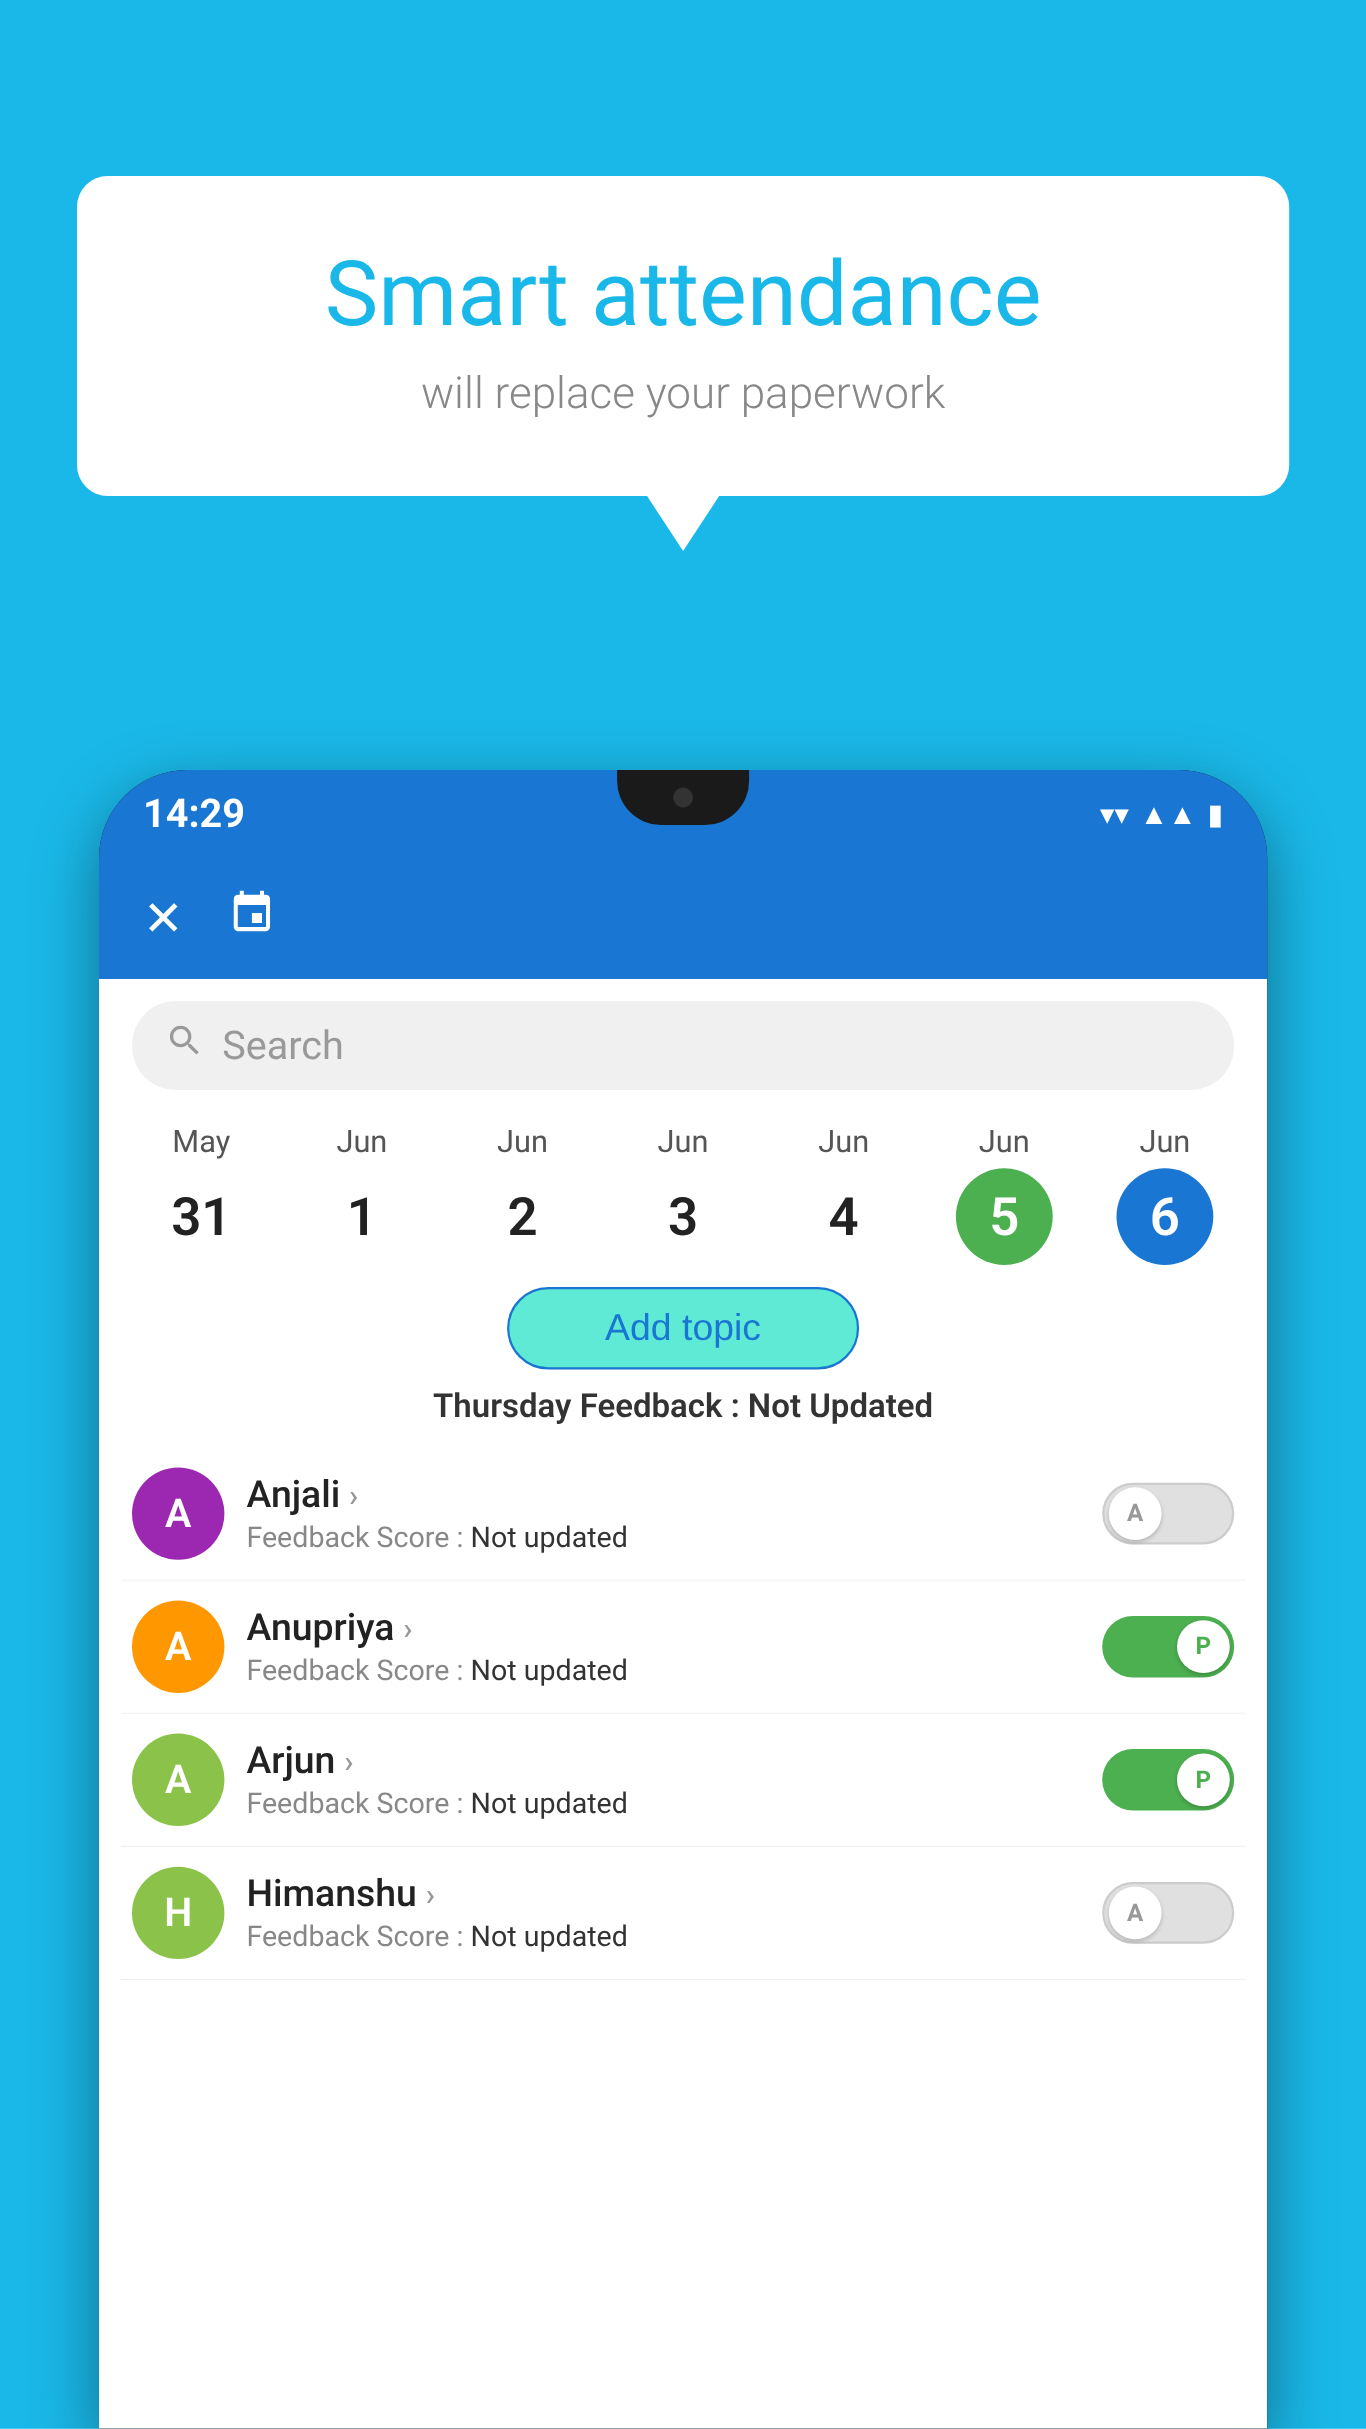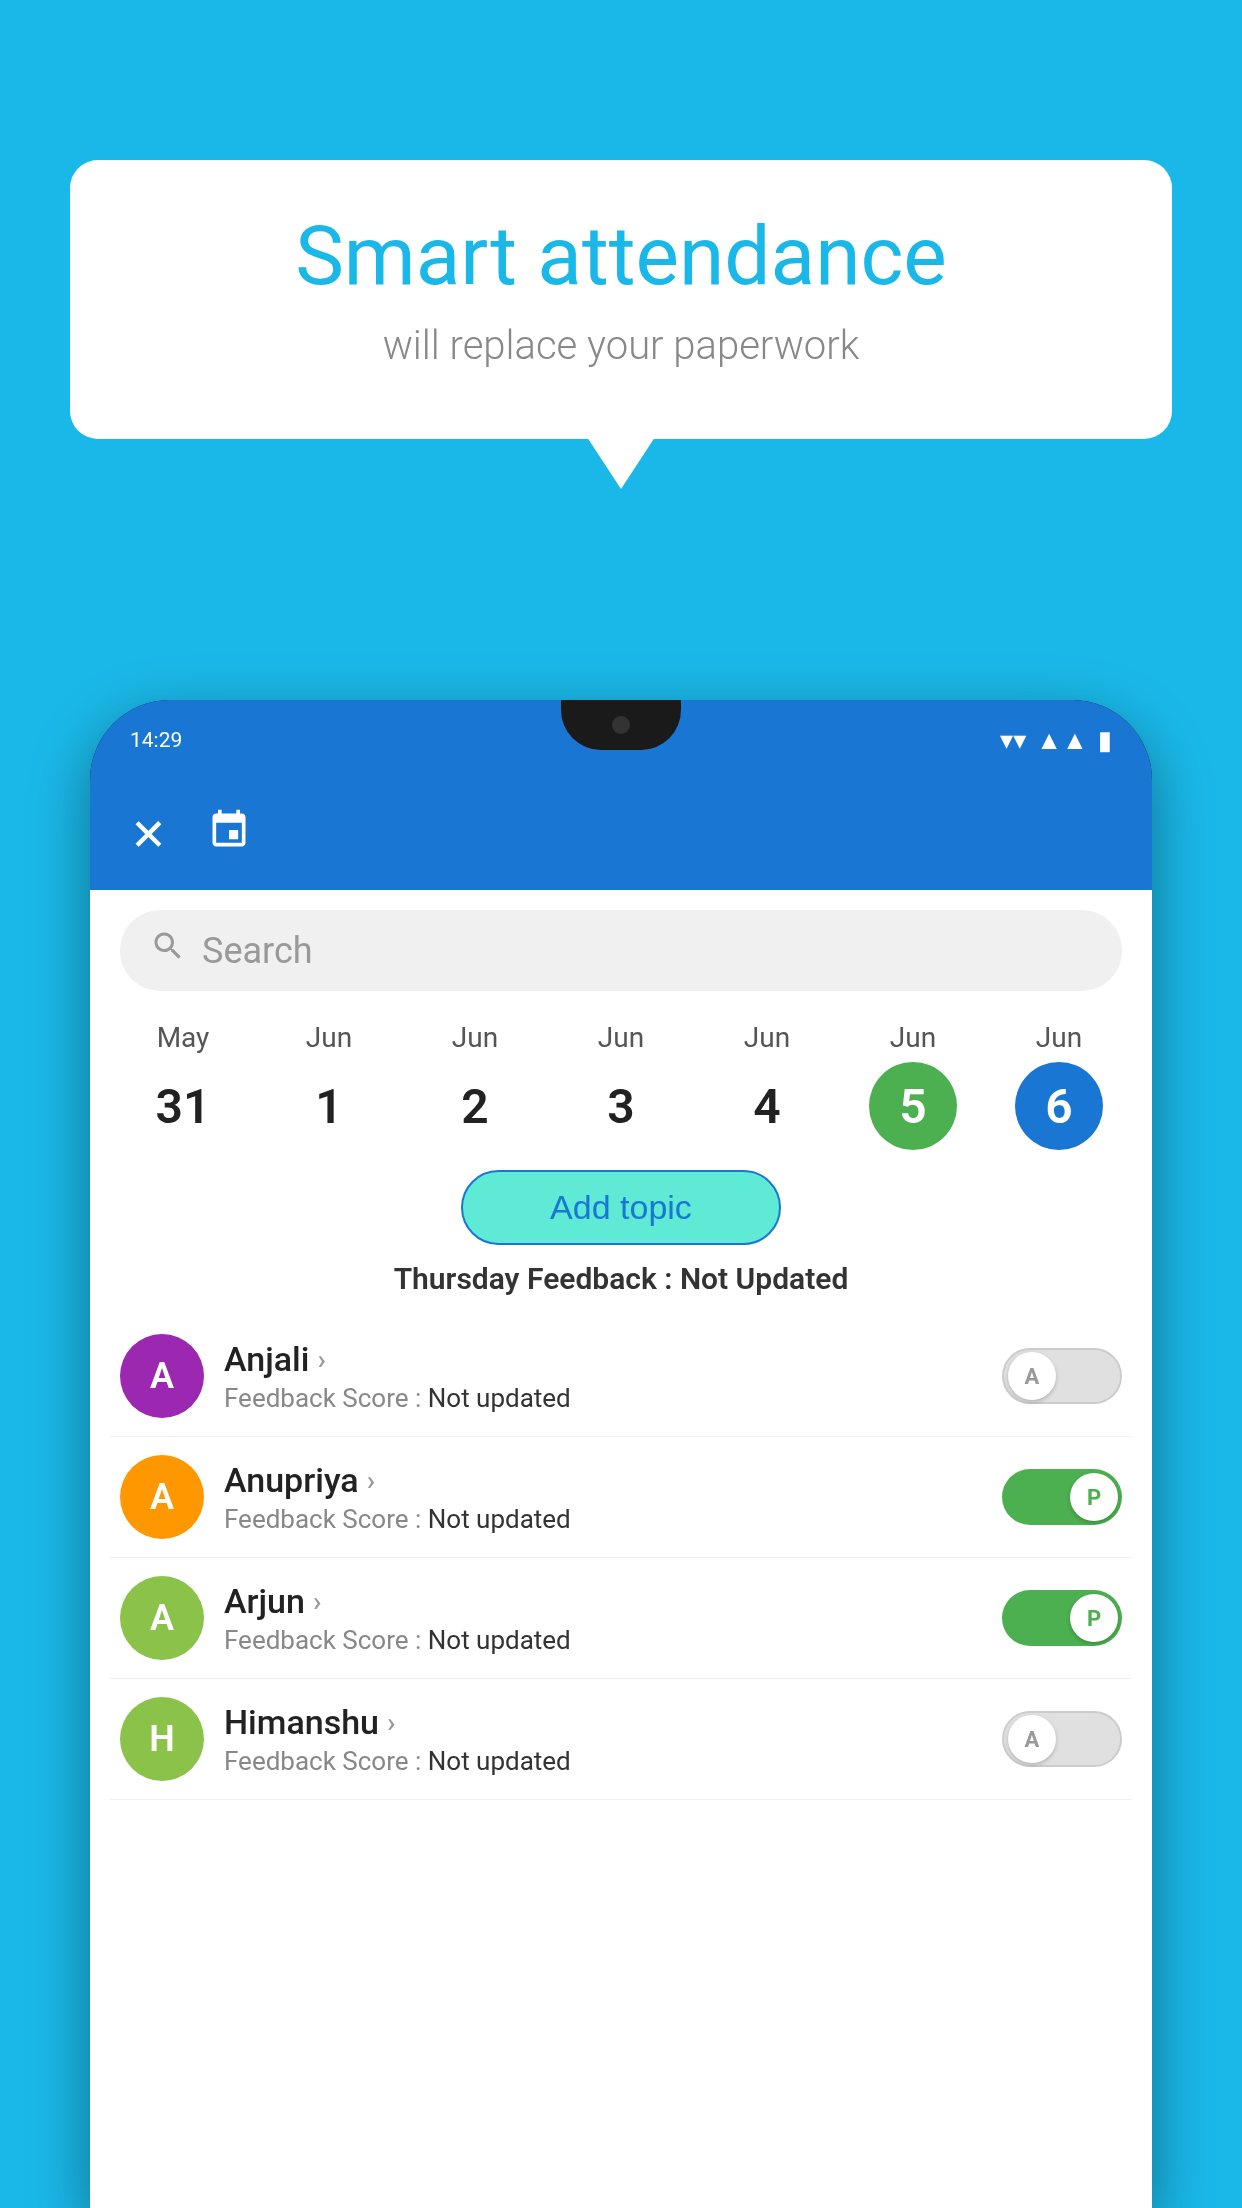--- a/index.html
+++ b/index.html
@@ -17,21 +17,21 @@
     .speech-bubble-container {
       position: absolute;
       top: 160px;
       left: 70px;
       right: 70px;
     }
 
     .speech-bubble {
       background: white;
       border-radius: 28px;
-      padding: 48px 80px 70px;
+      padding: 60px 80px 70px;
       text-align: center;
       position: relative;
     }
 
     .speech-bubble::after {
       content: '';
       position: absolute;
       bottom: -50px;
       left: 50%;
       transform: translateX(-50%);
@@ -74,22 +74,22 @@
       height: 80px;
       position: relative;
       display: flex;
       align-items: center;
       justify-content: space-between;
       padding: 0 40px;
     }
 
     .status-time {
       color: white;
-      font-size: 21px;
-      font-weight: 400;
+      font-size: 36px;
+      font-weight: 700;
     }
 
     .status-icons {
       display: flex;
       align-items: center;
       gap: 10px;
     }
 
     .notch-bump {
       position: absolute;

